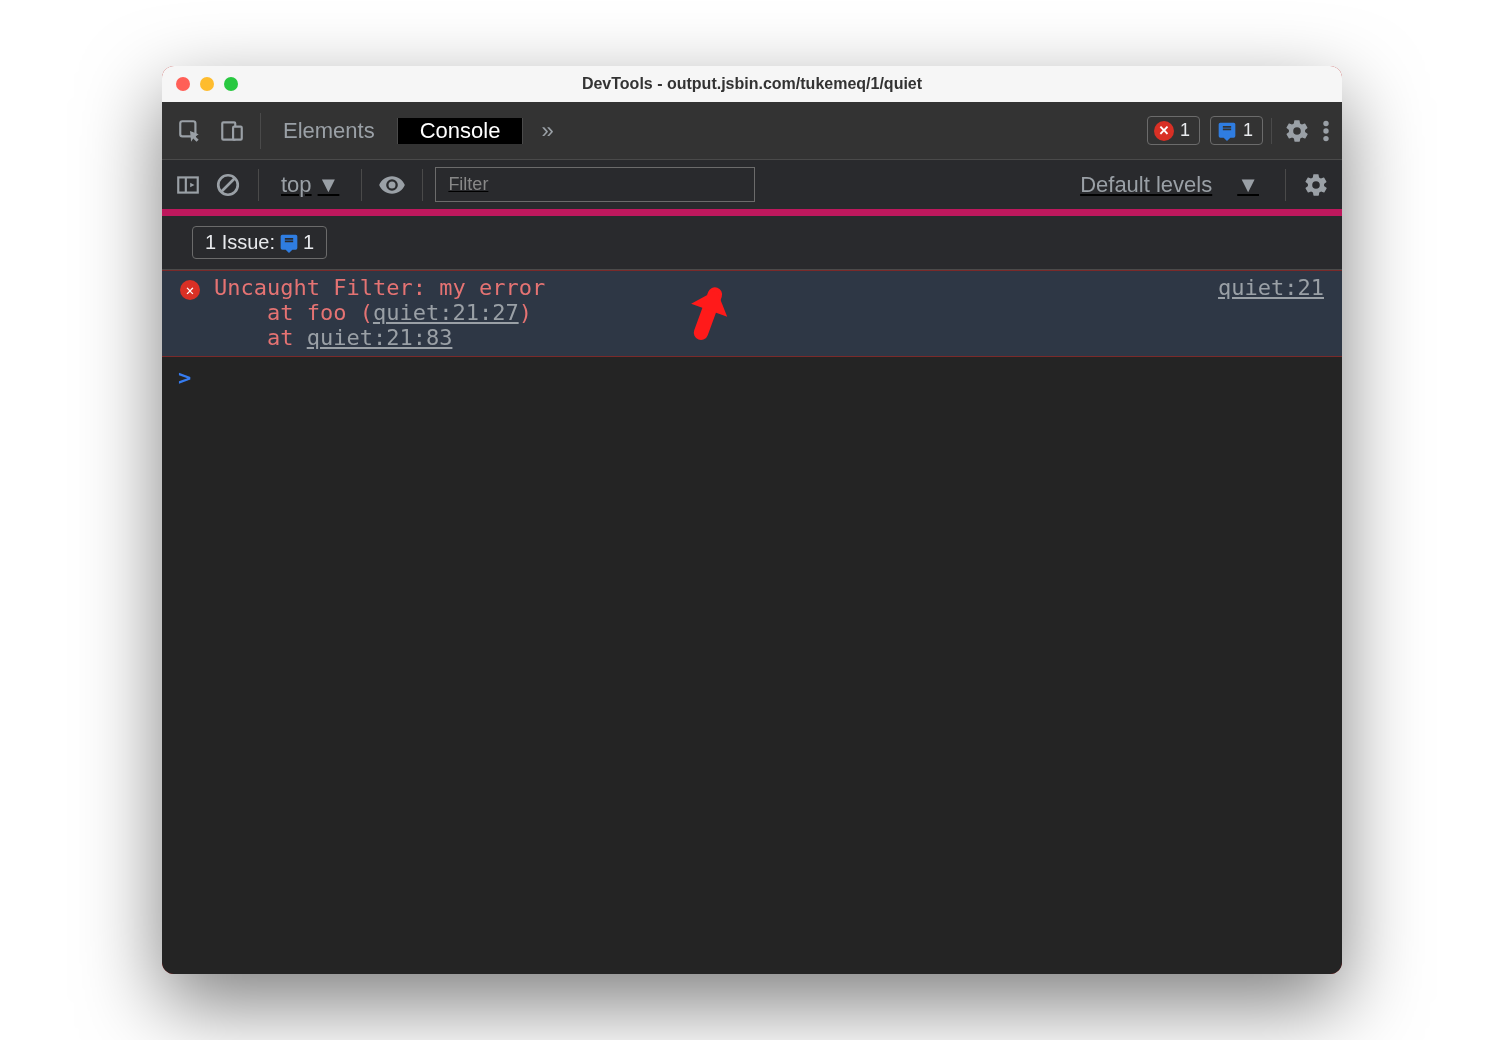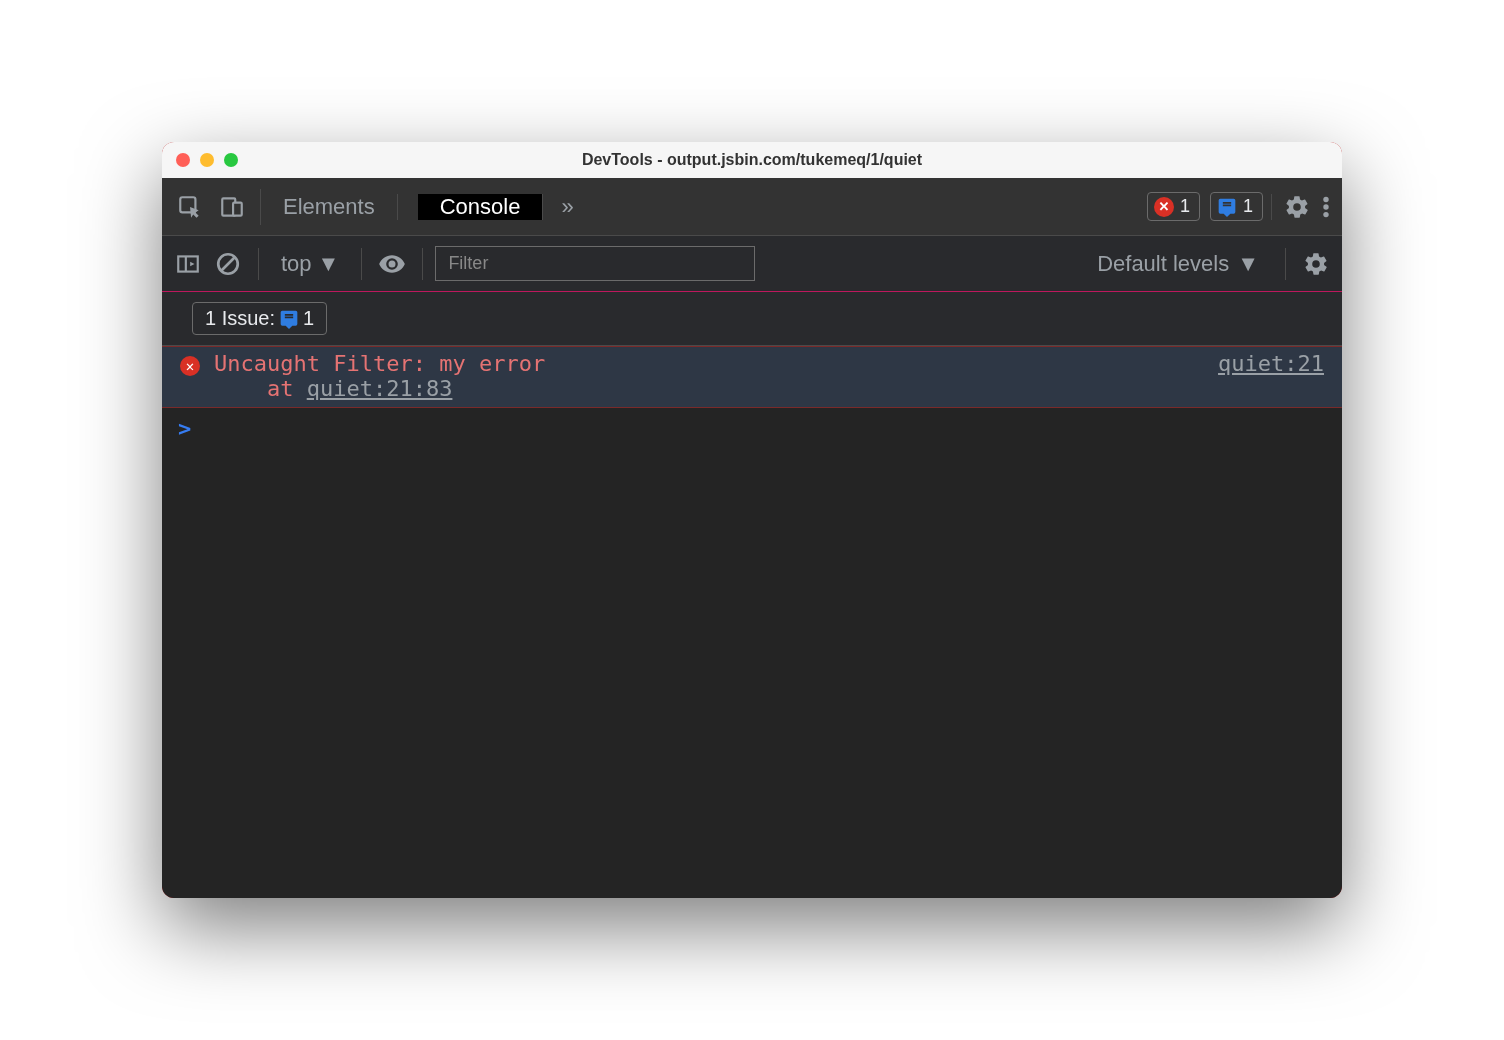--- a/index.html
+++ b/index.html
@@ -7,21 +7,21 @@
   background: #fff;
   font-family: -apple-system, BlinkMacSystemFont, "Segoe UI", sans-serif;
   display: flex;
   align-items: center;
   justify-content: center;
   width: 1504px;
   height: 1040px;
 }
 .window {
   width: 1180px;
-  height: 756px;
+  height: 908px;
   background: #b91c1c;
   border-radius: 12px;
   overflow: hidden;
   box-shadow: 0 30px 80px rgba(0,0,0,0.5);
   display: flex;
   flex-direction: column;
   position: relative;
 }
 .titlebar {
   height: 36px;
@@ -70,21 +70,20 @@
   display: flex;
   align-items: center;
   color: #9aa0a6;
   font-size: 22px;
   cursor: pointer;
   border-right: 1px solid #4a4a4a;
 }
 .tab.active {
   background: #000;
   color: #fff;
-  margin-left: 20px;
 }
 .tab-more { padding: 0 18px; display: flex; align-items: center; color: #9aa0a6; font-size: 22px; cursor: pointer; }
 .tab-spacer { flex: 1; }
 .badges { display: flex; align-items: center; gap: 10px; padding: 0 8px; }
 .badge-pill {
   border: 1px solid #6b6b6b;
   border-radius: 4px;
   padding: 3px 9px 3px 6px;
   display: flex;
   align-items: center;
@@ -98,25 +97,26 @@
   display: flex; align-items: center; justify-content: center;
   font-size: 13px; color: #fff; font-weight: bold;
 }
 .circle-red { background: #d93025; }
 .gear-area { display: flex; align-items: center; padding: 0 12px; gap: 12px; border-left: 1px solid #4a4a4a; }
 .gear, .dots { color: #9aa0a6; cursor: pointer; }
 
 .toolbar {
   height: 56px;
   background: #292a2d;
-  border-bottom: 1px solid #be185d;
+  border-bottom: 7px solid #be185d;
   display: flex;
   align-items: center;
   padding: 0 8px;
   gap: 4px;
+  text-decoration: underline;
 }
 .divider { width: 1px; height: 32px; background: #4a4a4a; margin: 0 8px; }
 .context-sel {
   color: #9aa0a6;
   font-size: 22px;
   display: flex;
   align-items: center;
   gap: 6px;
   padding: 0 10px;
   cursor: pointer;
@@ -128,21 +128,21 @@
   font-size: 18px;
   padding: 6px 12px;
   width: 320px;
 }
 .filter-input::placeholder { color: #888; }
 .level-sel {
   color: #9aa0a6;
   font-size: 22px;
   display: flex;
   align-items: center;
-  gap: 8px;
+  gap: 25px;
   padding: 0 14px;
   cursor: pointer;
 }
 
 .issues-bar {
   padding: 10px 30px;
   background: #292a2d;
   border-bottom: 1px solid #4a4a4a;
 }
 .issues-pill {
@@ -326,20 +326,31 @@
   </div>
 
   <div class="console-body">
     <div class="error-block">
       <div class="err-row">
         <span class="err-icon">✕</span>
         <span class="err-msg">Uncaught Filter: my error</span>
         <span class="err-link">quiet:21</span>
       </div>
       <div class="stack">
+        <div class="stack-line" style="position:relative;">
+          <span style="white-space:pre;">    at foo (</span><span class="stack-link">quiet:21:27</span><span>)</span>
+          <span class="annotation-arrow">
+            <svg width="72" height="72" viewBox="0 0 60 60">
+                <g transform="rotate(200 30 30)">
+                  <path d="M30 8 L30 42" stroke="#ff1a1a" stroke-width="12" stroke-linecap="round"></path>
+                  <path d="M14 28 L30 46 L46 28 Z" fill="#ff1a1a"></path>
+                </g>
+              </svg>
+          </span>
+        </div>
         <div class="stack-line">
           <span style="white-space:pre;">    at </span><span class="stack-link">quiet:21:83</span><span></span>
         </div>
       </div>
     </div>
     <div class="prompt-row">
       <span class="prompt-chev">&gt;</span>
     </div>
   </div>
 

